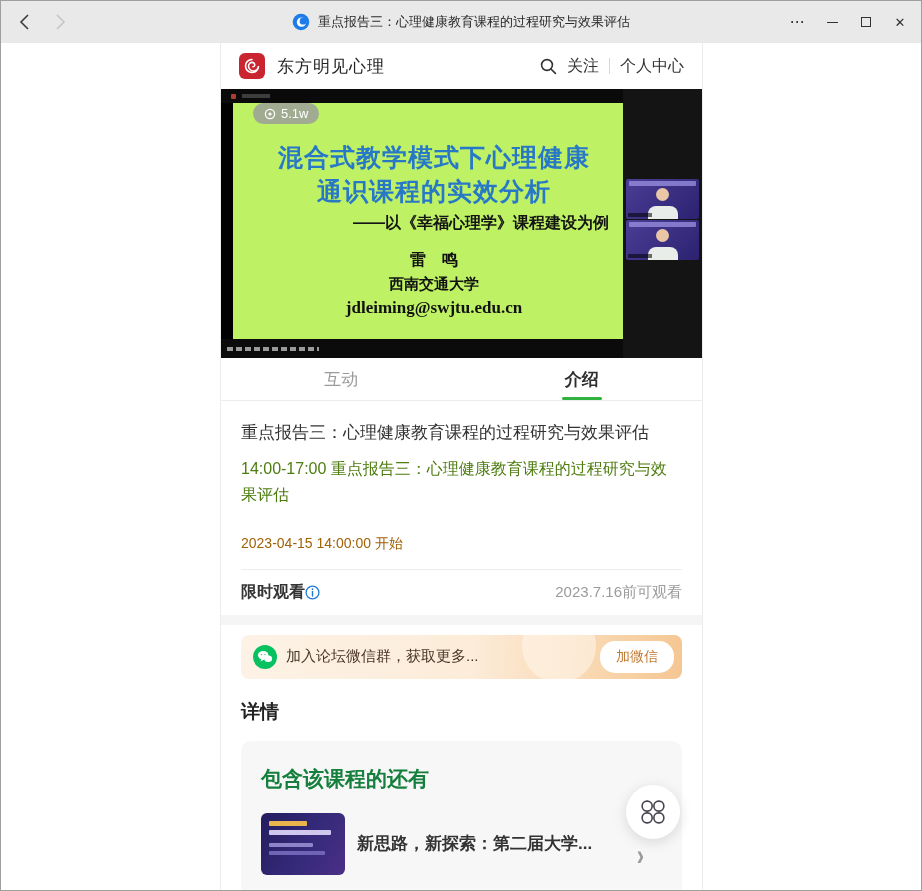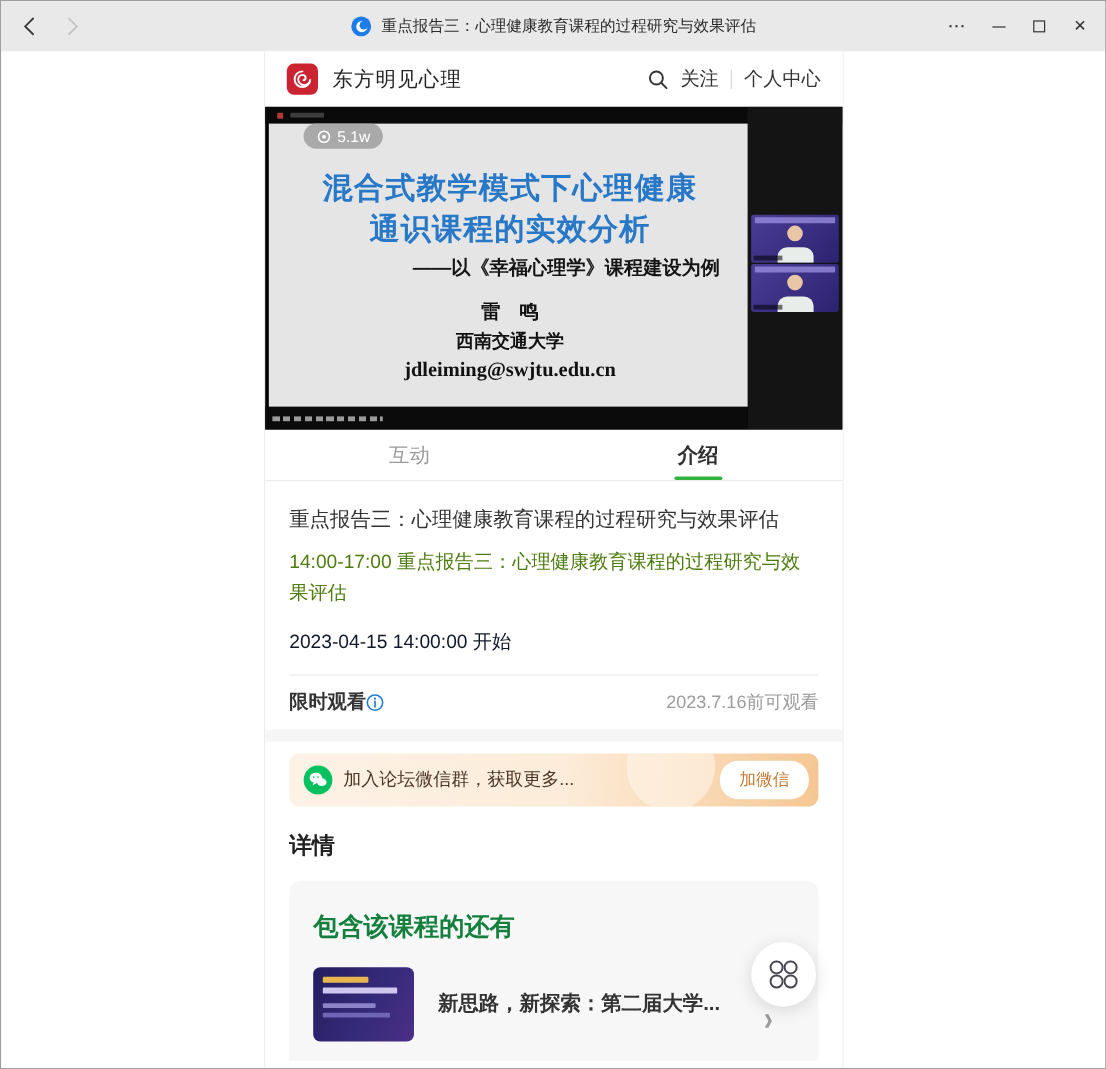--- a/index.html
+++ b/index.html
@@ -29,21 +29,21 @@
   .site-header { height:46px; display:flex; align-items:center; padding:4px 18px; background:#fff; }
   .brand-logo { width:26px; height:26px; border-radius:6px; background:#cb2431; display:flex; align-items:center; justify-content:center; flex-shrink:0; }
   .brand-name { font-size:17px; color:#222; margin-left:12px; letter-spacing:1px; flex:1; }
   .header-right { display:flex; align-items:center; gap:10px; font-size:16px; color:#333; }
   .divider-v { width:1px; height:16px; background:#d7d7d7; }
   
   .video { position:relative; height:269px; background:#000; overflow:hidden; }
   .video-topbar { position:absolute; top:0; left:0; right:0; height:14px; background:#0a0a0a; }
   .rec-dot { position:absolute; left:10px; top:5px; width:5px; height:5px; background:#b03a36; border-radius:1px; }
   .rec-text { position:absolute; left:21px; top:5px; width:28px; height:4px; background:#3d3d3d; }
-  .slide { position:absolute; left:3px; top:14px; width:402px; height:236px; background:#e5e5e5; }
+  .slide { position:absolute; left:12px; top:14px; width:402px; height:236px; background:#bef264; }
   .slide-title { margin-top:38px; text-align:center; font-size:25px; font-weight:bold; color:#2878c8; line-height:1.35; letter-spacing:1px; }
   .slide-subtitle { margin:4px 26px 0 0; text-align:right; font-size:16px; font-weight:bold; color:#141414; }
   .slide-speaker { margin-top:16px; text-align:center; font-family:"Liberation Serif","DejaVu Serif",serif; font-weight:bold; color:#111; }
   .sp-name { font-size:16px; }
   .sp-aff { font-size:15px; margin-top:4px; }
   .sp-email { font-size:17px; margin-top:4px; }
   .view-badge { position:absolute; left:32px; top:14px; height:21px; border-radius:11px; background:rgba(155,155,155,.82); color:#fff; font-size:13px; display:flex; align-items:center; gap:5px; padding:0 11px; z-index:4; }
   .vstrip { position:absolute; right:0; top:0; width:79px; height:269px; background:#141414; }
   .vthumb { position:absolute; left:3px; width:73px; height:40px; background:linear-gradient(135deg,#4a3d96,#2c2270); border-radius:2px; overflow:hidden; }
   .vthumb .banner-bar { position:absolute; top:2px; left:3px; right:3px; height:5px; background:rgba(150,140,220,.8); border-radius:1px; }
@@ -54,21 +54,21 @@
   .caption-dashes { position:absolute; left:6px; top:8px; width:92px; height:4px; background:repeating-linear-gradient(90deg,#9a9a9a 0 6px,transparent 6px 9px); }
   
   .tabbar { height:43px; display:flex; border-bottom:1px solid #ededed; background:#fff; }
   .tab { flex:1; display:flex; justify-content:center; align-items:center; font-size:17px; color:#9b9b9b; position:relative; cursor:pointer; }
   .tab.active { color:#2e2e2e; font-weight:bold; }
   .tab.active::after { content:""; position:absolute; bottom:0; left:50%; transform:translateX(-50%); width:40px; height:3px; border-radius:2px; background:#2fb33e; }
   
   .info { padding:6px 20px 0; }
   .info-title { margin-top:14px; font-size:17px; color:#333; }
   .info-schedule { margin-top:12px; font-size:16px; color:#4d7c0f; line-height:1.65; }
-  .info-start { margin-top:16px; font-size:16px; color:#0f172a; }
+  .info-start { margin-top:26px; font-size:14px; color:#a16207; }
   .limited-row { margin-top:16px; border-top:1px solid #ededed; height:46px; display:flex; align-items:center; justify-content:space-between; }
   .limited-left { display:flex; align-items:center; font-size:16px; font-weight:bold; color:#333; }
   .limited-right { font-size:15px; color:#9b9b9b; }
   .section-gap { height:10px; background:#f5f5f5; }
   
   .banner { margin:10px 20px 0; height:44px; border-radius:8px; position:relative; display:flex; align-items:center; padding:0 8px 0 12px; overflow:hidden;
     background:linear-gradient(95deg,#fdf2e6 0%,#fcecd9 52%,#f9dab6 76%,#f5c692 100%); }
   .banner::before { content:""; position:absolute; right:86px; top:-26px; width:74px; height:74px; border-radius:50%; background:rgba(255,247,238,.55); }
   .wx-icon { width:24px; height:24px; border-radius:50%; background:#07c160; flex-shrink:0; display:flex; align-items:center; justify-content:center; position:relative; z-index:1; }
   .banner-text { flex:1; margin-left:9px; font-size:15px; color:#4a3626; position:relative; z-index:1; }
@@ -78,21 +78,21 @@
   .related-card { margin:16px 20px 0; background:#f7f7f7; border-radius:10px 10px 0 0; padding:24px 20px 0; height:150px; position:relative; }
   .related-heading { font-size:21px; font-weight:bold; color:#15803d; }
   .related-row { margin-top:20px; display:flex; align-items:center; cursor:pointer; }
   .rel-thumb { width:84px; height:62px; border-radius:6px; flex-shrink:0; position:relative; overflow:hidden;
     background:linear-gradient(120deg,#241d5e 0%,#352a7a 55%,#4b2f86 100%); }
   .rel-thumb i { position:absolute; display:block; border-radius:1px; }
   .rt1 { left:8px; top:8px;  width:38px; height:5px; background:#e8b64d; }
   .rt2 { left:8px; top:17px; width:62px; height:5px; background:#cfc7ee; }
   .rt3 { left:8px; top:30px; width:44px; height:4px; background:#8d83c8; }
   .rt4 { left:8px; top:38px; width:56px; height:4px; background:#6f64b5; }
-  .rel-title { margin-left:20px; font-size:17px; font-weight:bold; color:#333; white-space:nowrap; overflow:hidden; text-overflow:ellipsis; padding-right:36px; }
+  .rel-title { margin-left:12px; font-size:17px; font-weight:bold; color:#333; white-space:nowrap; overflow:hidden; text-overflow:ellipsis; padding-right:36px; }
   .rel-chevron { position:absolute; right:38px; top:102px; color:#9a9a9a; font-size:22px; font-weight:bold; transform:scaleY(1.3); cursor:pointer; }
   
   .float-btn { position:absolute; left:405px; top:742px; width:54px; height:54px; border-radius:50%; background:#fff;
     box-shadow:0 3px 14px rgba(0,0,0,.13); display:flex; align-items:center; justify-content:center; cursor:pointer; z-index:10; }
 </style>
 </head>
 <body>
 
 <div class="titlebar">
   <div class="nav-arrows">

